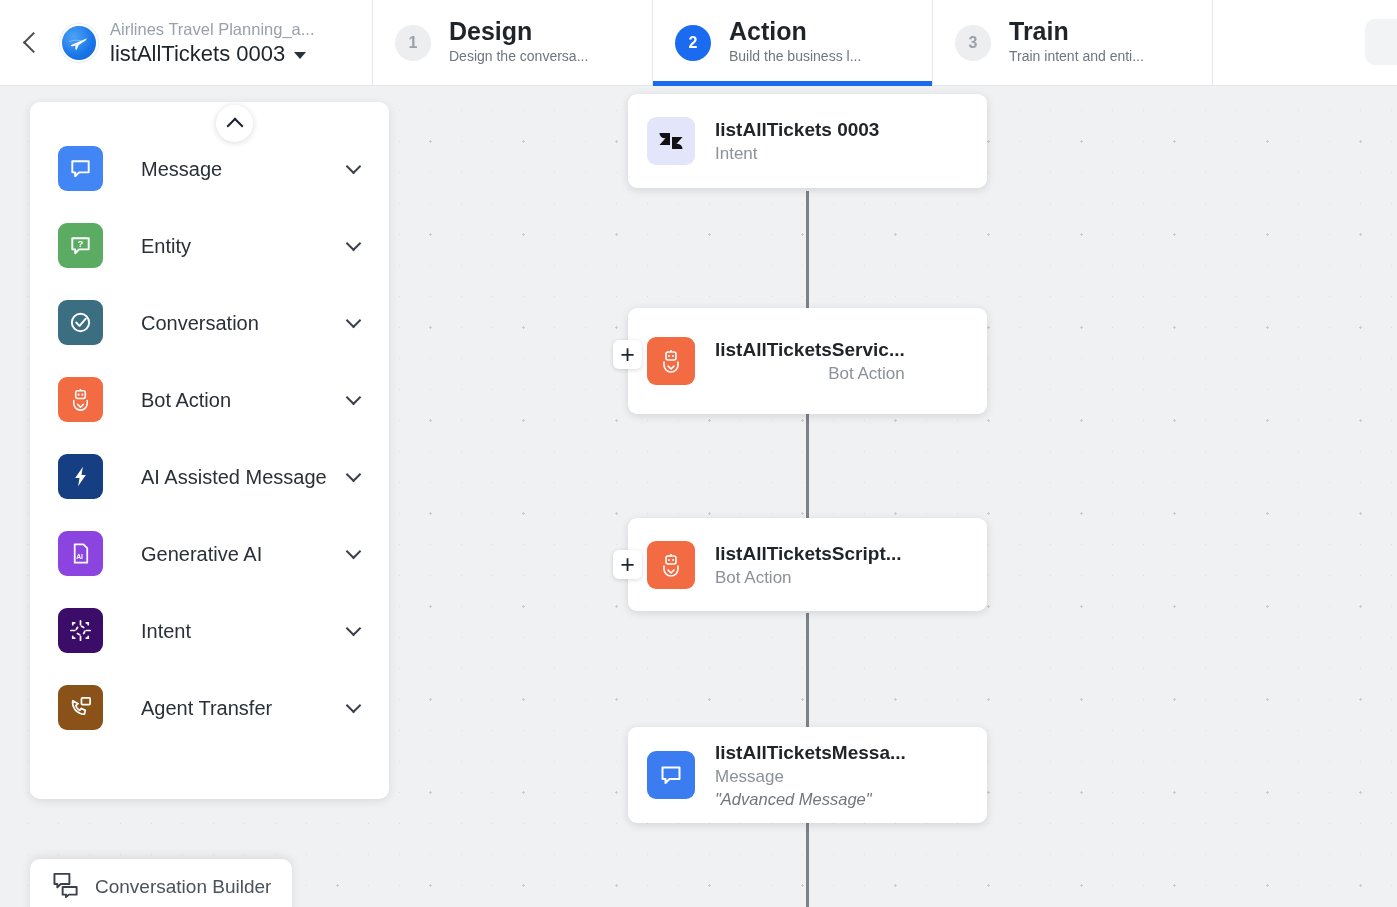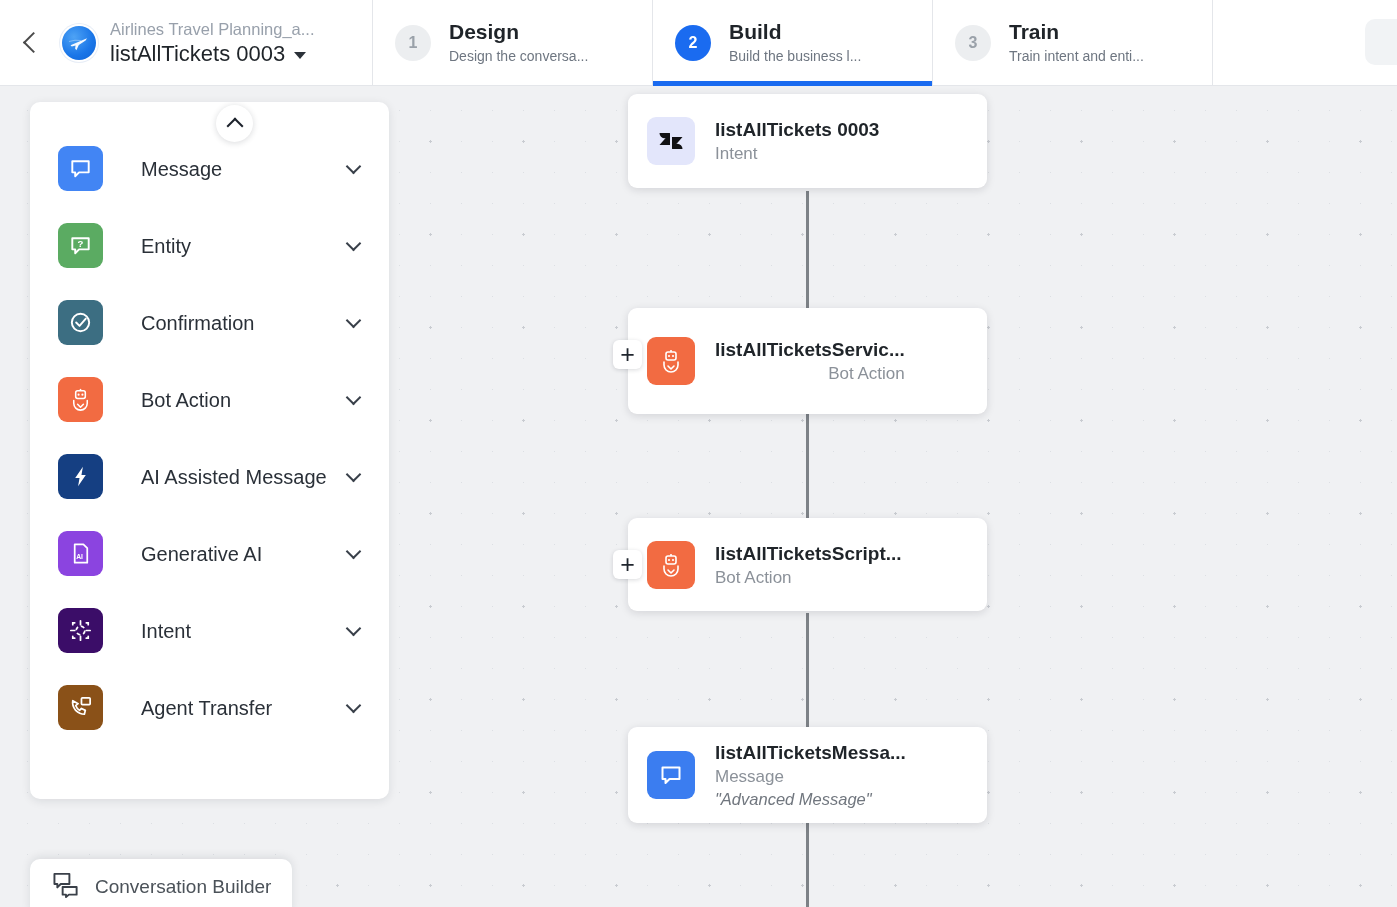--- a/index.html
+++ b/index.html
@@ -53,21 +53,21 @@
     border-right: 1px solid #e4e6ea;
   }
   .step-num {
     width: 36px; height: 36px; border-radius: 50%;
     background: #eceef0; color: #9aa1a9;
     display: flex; align-items: center; justify-content: center;
     font-size: 16px; font-weight: bold; flex: 0 0 auto;
   }
   .step.active .step-num { background: #1a6bf0; color: #ffffff; }
   .step-texts { display: flex; flex-direction: column; min-width: 0; }
-  .step-title { font-size: 21px; font-weight: bold; color: #1f2429; line-height: 27px; }
+  .step-title { font-size: 25px; font-weight: bold; color: #1f2429; line-height: 27px; }
   .step-sub {
     font-size: 14px; color: #6e7681; line-height: 23px;
     white-space: nowrap; overflow: hidden; text-overflow: ellipsis; max-width: 200px;
   }
   .step.active::after {
     content: ""; position: absolute; left: 0; right: 0; bottom: -1px; height: 5px;
     background: #1a6bf0;
   }
   .hdr-right-stub {
     position: absolute; right: -12px; top: 19px; width: 44px; height: 46px;
@@ -198,21 +198,21 @@
         <div class="step-num">1</div>
         <div class="step-texts">
           <div class="step-title">Design</div>
           <div class="step-sub">Design the conversa...</div>
         </div>
       </div>
 
       <div class="step active">
         <div class="step-num">2</div>
         <div class="step-texts">
-          <div class="step-title">Build</div>
+          <div class="step-title">Action</div>
           <div class="step-sub">Build the business l...</div>
         </div>
       </div>
 
       <div class="step">
         <div class="step-num">3</div>
         <div class="step-texts">
           <div class="step-title">Train</div>
           <div class="step-sub">Train intent and enti...</div>
         </div>
@@ -326,21 +326,21 @@
           <div class="pal-chev"></div>
         </div>
 
         <div class="palette-item">
           <div class="pal-icon" style="background:#3c6e82;">
             <svg width="27" height="27" viewBox="0 0 28 28">
               <circle cx="14" cy="14" r="9" fill="none" stroke="#ffffff" stroke-width="2"></circle>
               <path d="M9.5 14 L13 17.5 L19.5 10" fill="none" stroke="#ffffff" stroke-width="2" stroke-linecap="round" stroke-linejoin="round"></path>
             </svg>
           </div>
-          <div class="pal-label">Confirmation</div>
+          <div class="pal-label">Conversation</div>
           <div class="pal-chev"></div>
         </div>
 
         <div class="palette-item">
           <div class="pal-icon" style="background:#f26b42;">
             <svg width="27" height="27" viewBox="0 0 28 28">
               <rect x="9" y="5" width="10" height="8" rx="2" fill="none" stroke="#ffffff" stroke-width="1.6"></rect>
               <circle cx="12" cy="9" r="1.1" fill="#ffffff"></circle>
                 <circle cx="16" cy="9" r="1.1" fill="#ffffff"></circle>
               <path d="M14 3 L14 5" stroke="#ffffff" stroke-width="1.6"></path>

